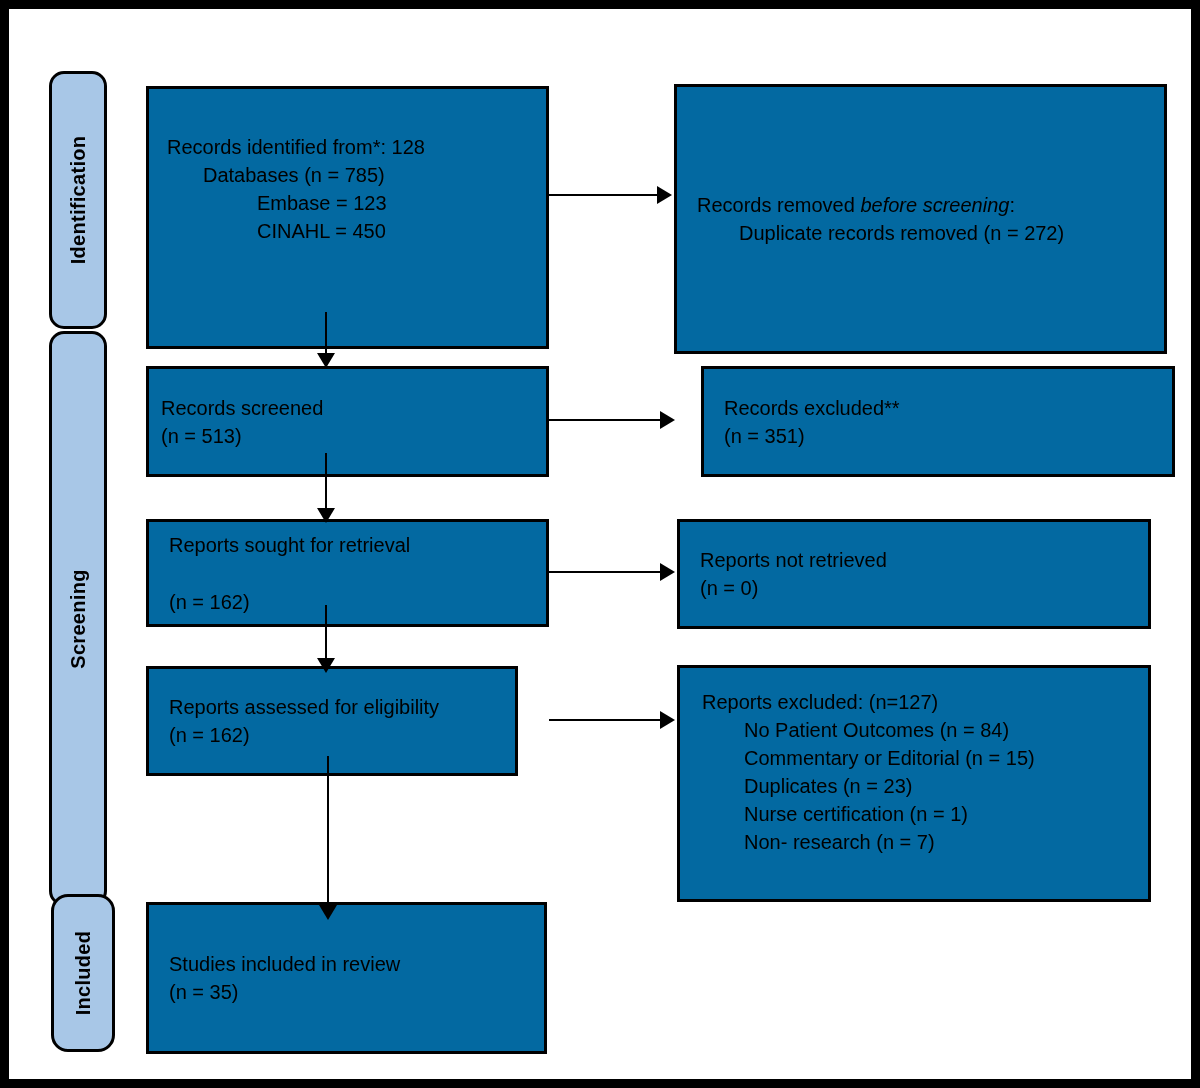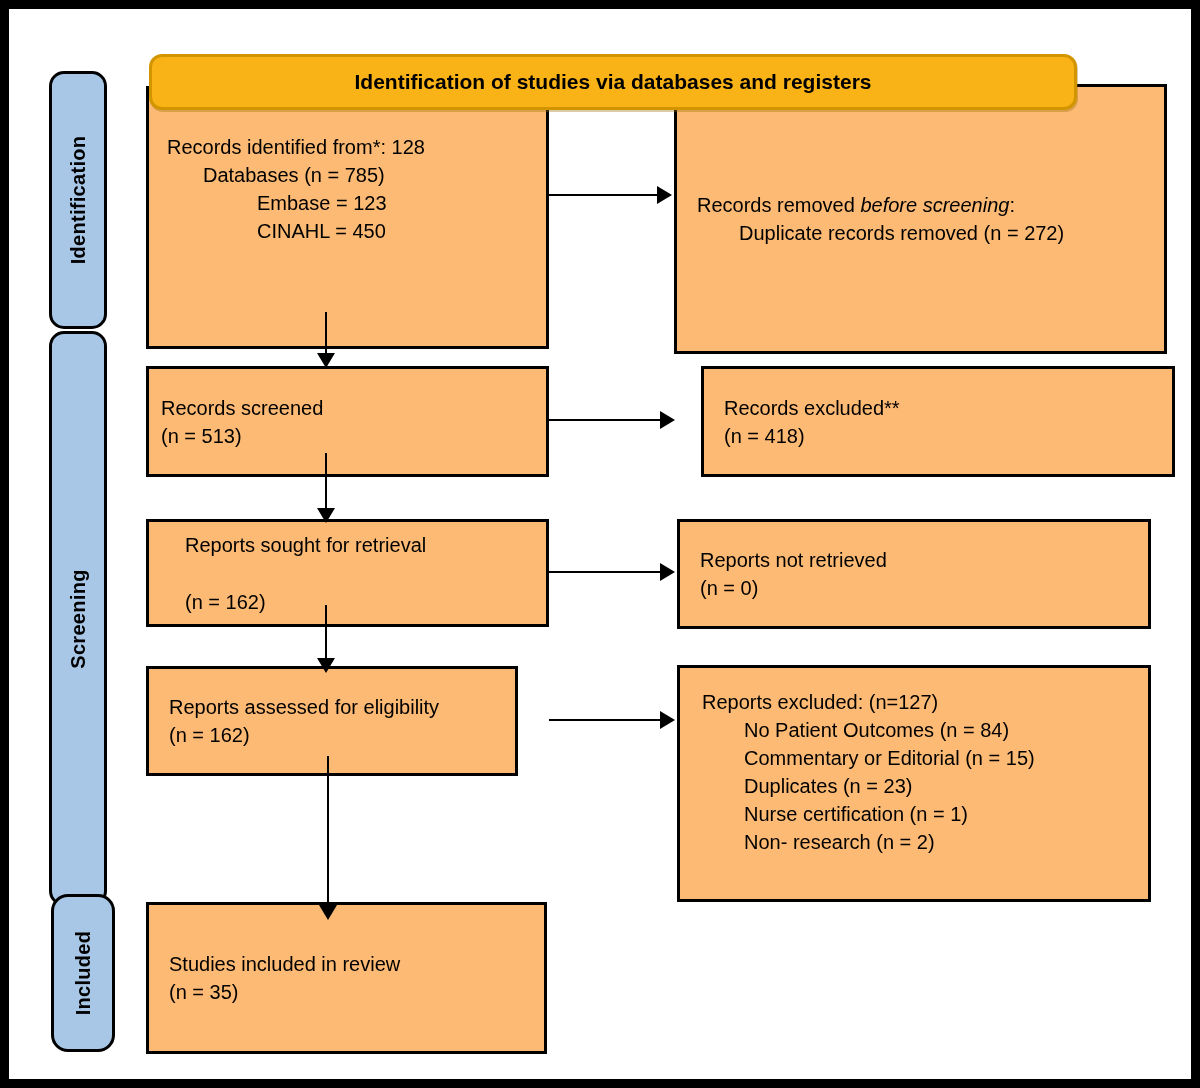--- a/index.html
+++ b/index.html
@@ -35,21 +35,21 @@
     border:3px solid #d29500;
     display:flex; align-items:center; justify-content:center;
     z-index:5;
     box-shadow:1px 2px 0 rgba(150,110,0,0.35);
   }
   .banner span { font-size:21px; font-weight:bold; color:#000; }
 
   
   .fbox {
     position:absolute;
-    background:#fdba74;
+    background:#0369a1;
     border:3px solid #000;
     font-size:20px; color:#000;
     line-height:28px;
     display:flex; flex-direction:column;
     z-index:1;
   }
   .fbox.vcenter { justify-content:center; }
   .line { white-space:nowrap; }
   .ind1 { padding-left:36px; }
   .ind2 { padding-left:90px; }
@@ -99,55 +99,52 @@
     <div class="line ind1b">Duplicate records removed (n = 272)</div>
   </div>
 
   <div class="fbox vcenter" style="left:137px; top:357px; width:403px; height:111px; padding-left:12px;">
     <div class="line">Records screened</div>
     <div class="line">(n = 513)</div>
   </div>
 
   <div class="fbox vcenter" style="left:692px; top:357px; width:474px; height:111px; padding-left:20px;">
     <div class="line">Records excluded**</div>
-    <div class="line">(n = 418)</div>
+    <div class="line">(n = 351)</div>
   </div>
 
-  <div class="fbox vcenter" style="left:137px; top:510px; width:403px; height:108px; padding-left:36px;gap:29px;">
+  <div class="fbox vcenter" style="left:137px; top:510px; width:403px; height:108px; padding-left:20px;gap:29px;">
     <div class="line">Reports sought for retrieval</div>
     <div class="line">(n = 162)</div>
   </div>
 
   <div class="fbox vcenter" style="left:668px; top:510px; width:474px; height:110px; padding-left:20px;">
     <div class="line">Reports not retrieved</div>
     <div class="line">(n = 0)</div>
   </div>
 
   <div class="fbox vcenter" style="left:137px; top:657px; width:372px; height:110px; padding-left:20px;">
     <div class="line">Reports assessed for eligibility</div>
     <div class="line">(n = 162)</div>
   </div>
 
   <div class="fbox" style="left:668px; top:656px; width:474px; height:237px; padding:20px 6px 0 22px;">
     <div class="line">Reports excluded: (n=127)</div>
     <div class="line ind1b">No Patient Outcomes (n = 84)</div>
     <div class="line ind1b">Commentary or Editorial (n = 15)</div>
     <div class="line ind1b">Duplicates (n = 23)</div>
     <div class="line ind1b">Nurse certification (n = 1)</div>
-    <div class="line ind1b">Non- research (n = 2)</div>
+    <div class="line ind1b">Non- research (n = 7)</div>
   </div>
 
   <div class="fbox vcenter" style="left:137px; top:893px; width:401px; height:152px; padding-left:20px;">
     <div class="line">Studies included in review</div>
     <div class="line">(n = 35)</div>
   </div>
 
-  <div class="banner" style="background: rgb(250, 179, 22);">
-    <span>Identification of studies via databases and registers</span>
-  </div>
 
   <div class="vstem" style="left:316px; top:303px; height:42px;"></div>
   <div class="head-down" style="left:308px; top:344px;"></div>
 
   <div class="vstem" style="left:316px; top:444px; height:56px;"></div>
   <div class="head-down" style="left:308px; top:499px;"></div>
 
   <div class="vstem" style="left:316px; top:596px; height:54px;"></div>
   <div class="head-down" style="left:308px; top:649px;"></div>
 

